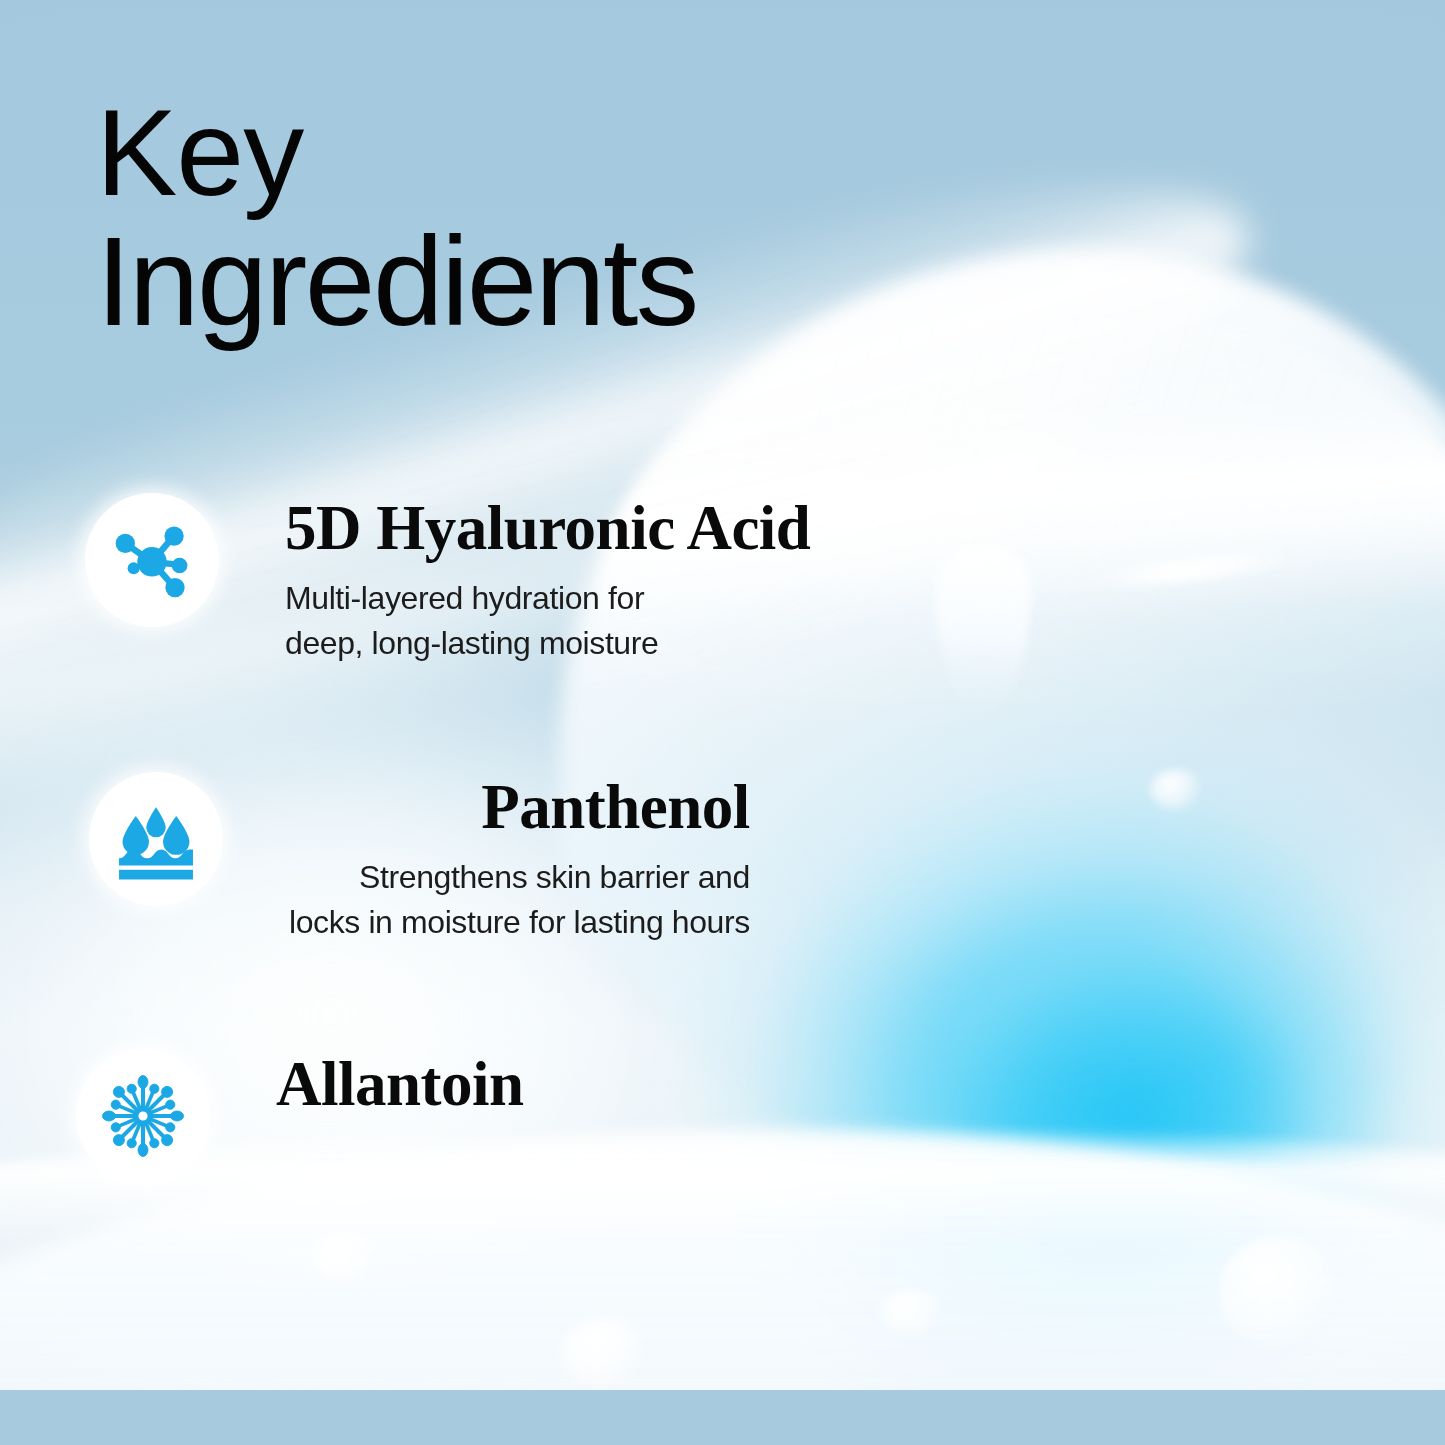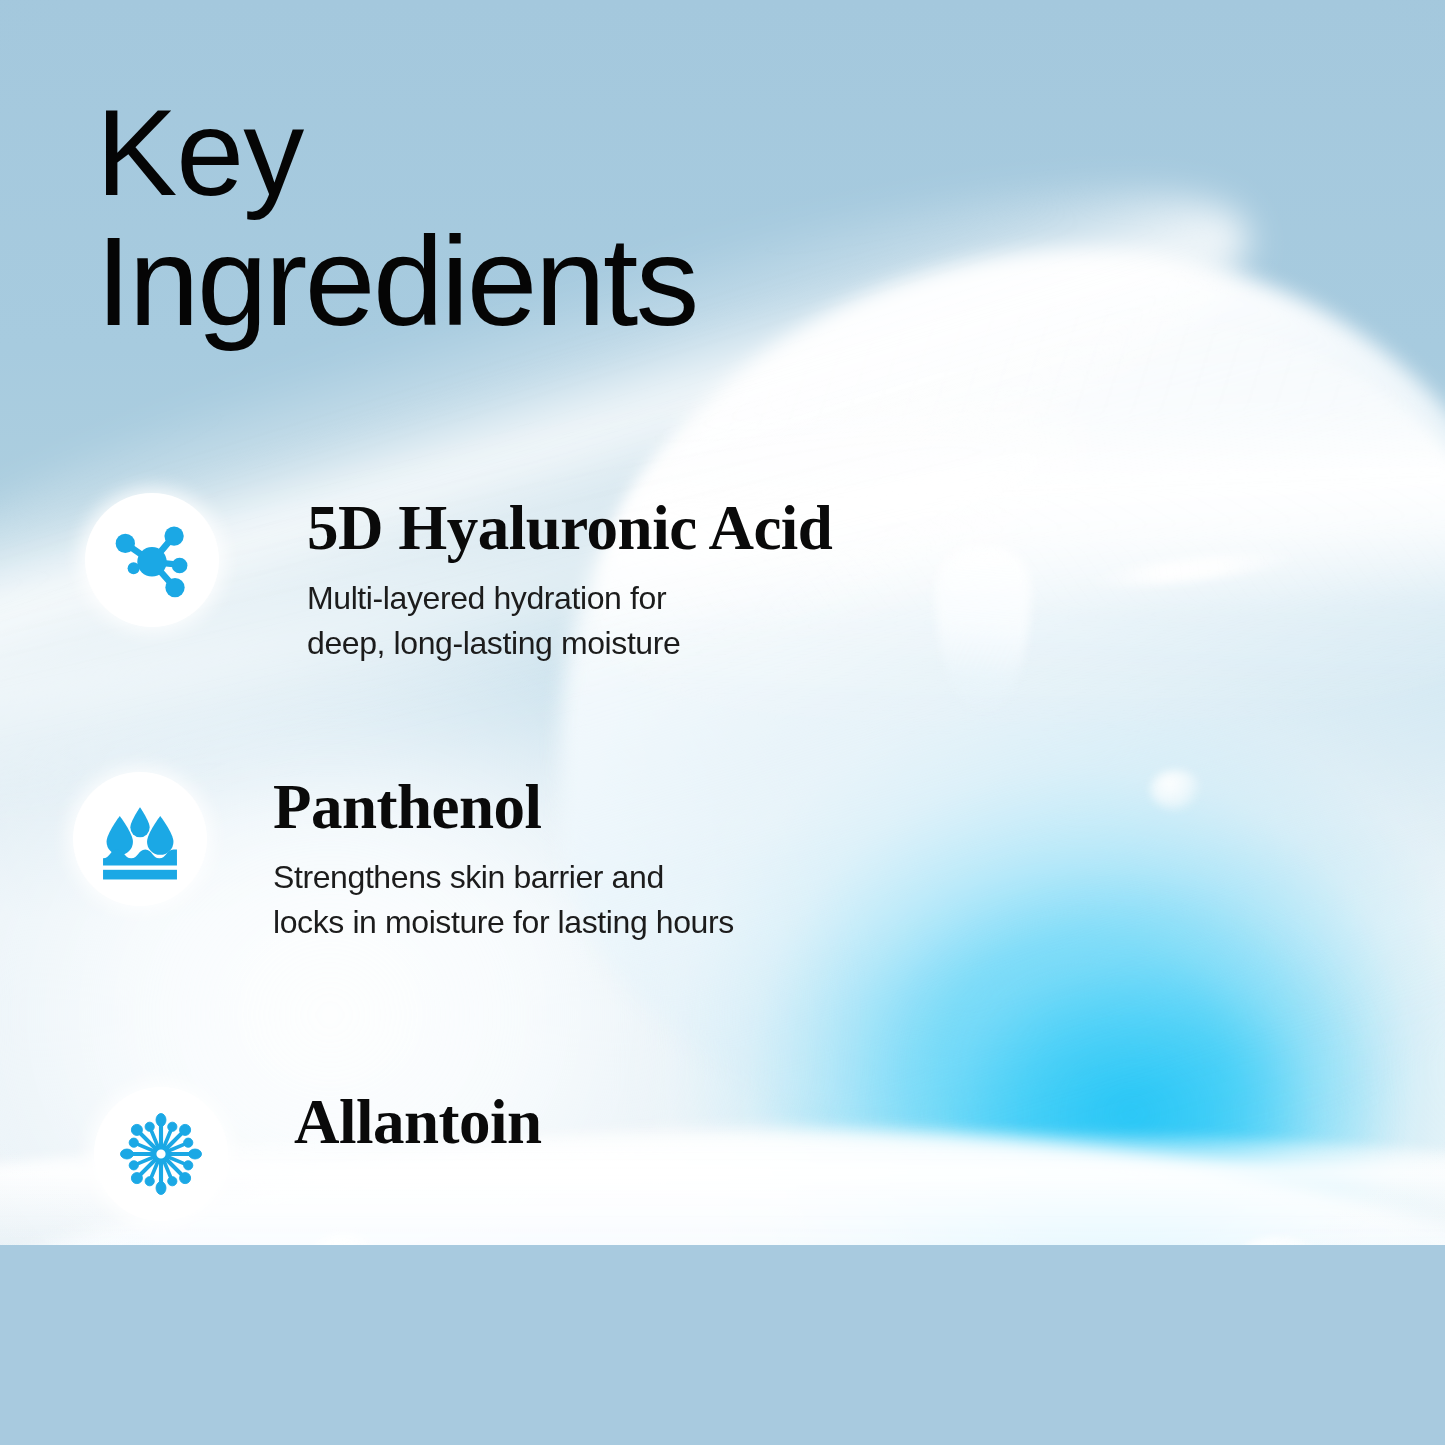--- a/index.html
+++ b/index.html
@@ -6,21 +6,21 @@
 
   html, body {
     width:1445px; height:1445px;
     overflow:hidden;
     background:#a8cadf;
     font-family:"Liberation Sans", sans-serif;
   }
 
   #poster {
     position:relative;
-    width:1445px; height:1245px;
+    width:1445px; height:1390px;
     overflow:hidden;
     background:#5eead4;
   }
 
   
   .bg-layer { position:absolute; pointer-events:none; }
 
   
   .bg-top-field {
     inset:0;
@@ -234,23 +234,23 @@
     font-weight:400;
     letter-spacing:-2.5px;
     display:block;
     margin-top:4px;
   }
 
   
   .ing-list { position:absolute; left:0; top:0; width:100%; }
 
   .ing-row { position:absolute; display:flex; }
-  .ing-row-0 { left:85px; top:493px;gap:22px; }
-  .ing-row-1 { left:73px; top:772px; }
-  .ing-row-2 { left:94px; top:1049px;margin-top:38px; }
+  .ing-row-0 { left:85px; top:493px; }
+  .ing-row-1 { left:89px; top:772px;text-align:right; }
+  .ing-row-2 { left:76px; top:1049px; }
 
   .ing-badge {
     flex:0 0 auto;
     width:134px; height:134px;
     border-radius:50%;
     background:#ffffff;
     display:flex; align-items:center; justify-content:center;
     box-shadow:0 0 18px 6px rgba(255,255,255,0.80);
   }
   .ing-badge svg { display:block; }

